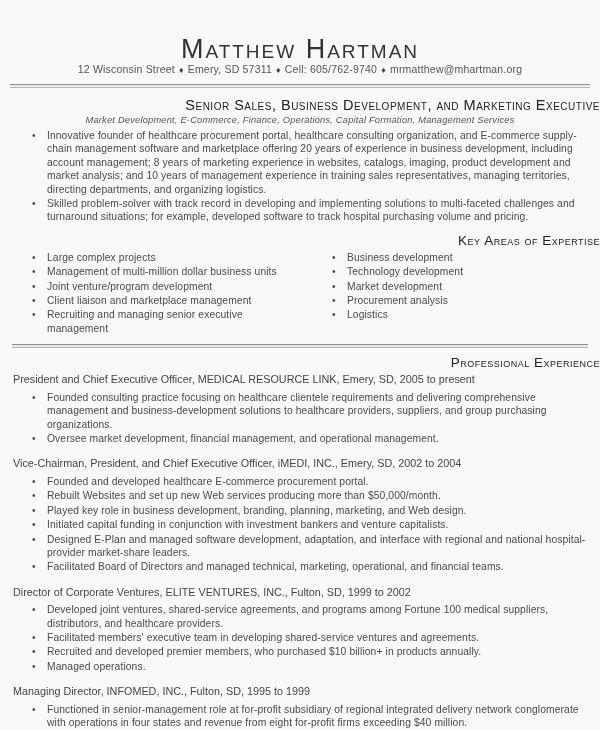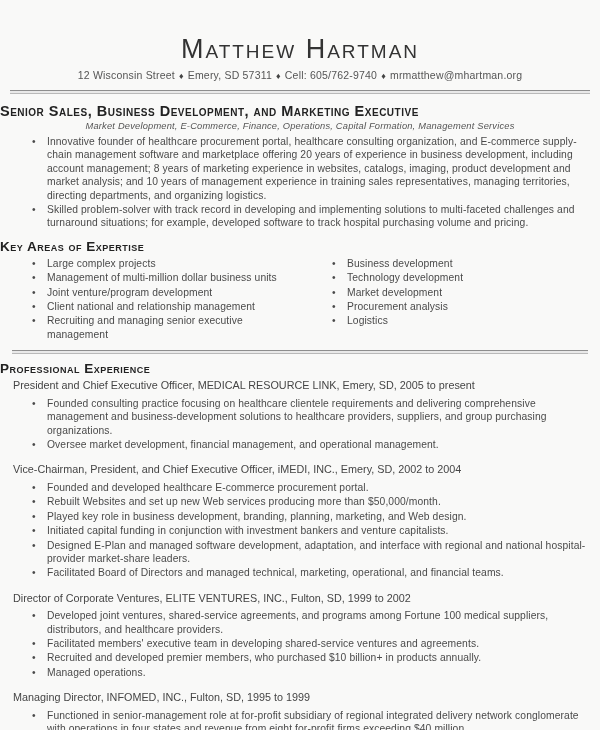--- a/index.html
+++ b/index.html
@@ -12,34 +12,34 @@
     -webkit-font-smoothing: antialiased;
   }
   .page { width: 600px; height: 730px; position: relative; }
 
   
   .header { padding-top: 36px; text-align: center; }
   .name {
     font-size: 27px; font-weight: 400; color: #333;
     font-variant: small-caps; letter-spacing: 2px; line-height: 1;
   }
-  .contact { font-size: 10.5px; margin-top: 6px; color: #555; letter-spacing: 0.2px; }
+  .contact { font-size: 10.5px; color: #555; letter-spacing: 0.2px; }
   .contact .sep { margin: 0 4px; font-size: 9px; color: #444; }
 
   
   .rule {
     height: 2px; background: #e9e9e9;
     border-top: 1px solid #8e8e8e; border-bottom: 1px solid #b9b9b9;
   }
   .rule-1 { margin: 9px 10px 0 10px; }
   .rule-2 { margin: 8px 12px 0 12px; }
 
   
   .sec-title {
-    text-align: left; font-weight: 700; color: #222;
+    text-align: right; font-weight: 400; color: #222;
     font-variant: small-caps; letter-spacing: 0.5px;
   }
   .summary-title { font-size: 14.5px; margin-top: 9px; }
   .summary-subtitle {
     text-align: center; font-style: italic; font-size: 9.3px;
     color: #555; margin-top: 2px; letter-spacing: 0.2px;
   }
   .small-title { font-size: 13.5px; }
   .expertise-title { margin-top: 9px; }
   .experience-title { margin-top: 7px; }
@@ -90,21 +90,21 @@
     </ul>
   </div>
 
   <div>
     <div class="sec-title small-title expertise-title">Key Areas of Expertise</div>
     <div class="expertise-cols">
       <ul class="bullets col-left">
         <li>Large complex projects</li>
         <li>Management of multi-million dollar business units</li>
         <li>Joint venture/program development</li>
-        <li>Client national and relationship management</li>
+        <li>Client liaison and marketplace management</li>
         <li>Recruiting and managing senior executive management</li>
       </ul>
       <ul class="bullets col-right">
         <li>Business development</li>
         <li>Technology development</li>
         <li>Market development</li>
         <li>Procurement analysis</li>
         <li>Logistics</li>
       </ul>
     </div>

